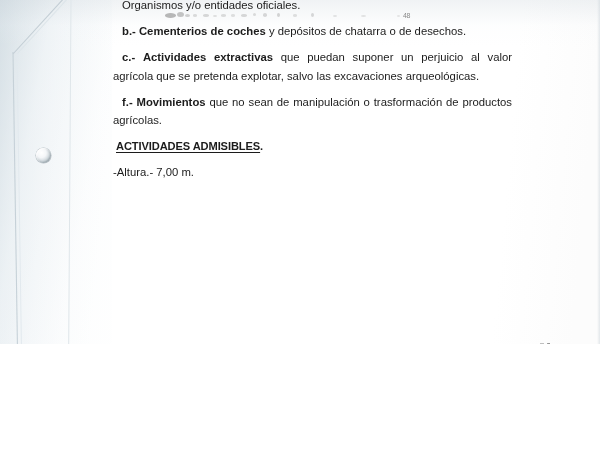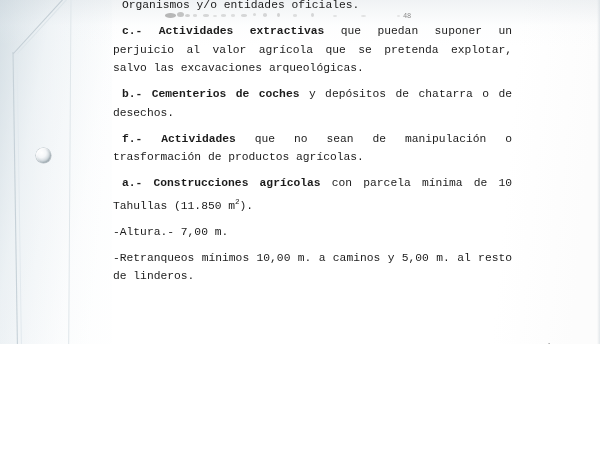--- a/index.html
+++ b/index.html
@@ -8,21 +8,21 @@
     padding: 0;
     background: #ffffff;
   }
 
   #page {
     position: relative;
     width: 600px;
     height: 344px;
     overflow: hidden;
     background: #fdfdfd;
-    font-family: Liberation Mono, monospace;
+    font-family: Liberation Sans, sans-serif;
     color: #1a1a1a;
   }
 
   
   .paper-base {
     position: absolute;
     inset: 0;
     background:
       linear-gradient(95deg,
         #e9eef1 0px,
@@ -226,50 +226,46 @@
   <div class="punch-hole h1"></div>
   <div class="punch-hole h2"></div>
 
   <div class="doc-body">
 
     <p class="indent">
       <span>Organismos y/o entidades oficiales.</span>
     </p>
 
     <p class="indent">
+      <span class="b">b.-</span>
+      <span class="b">Cementerios de coches</span><span> y depósitos de chatarra o de desechos.</span>
+    </p>
+
+    <p class="indent">
       <span class="b">c.-</span>
       <span class="b">Actividades extractivas</span><span> que puedan suponer un perjuicio al valor agrícola que se pretenda explotar, salvo las excavaciones arqueológicas.</span>
     </p>
 
-    <p class="indent">
-      <span class="b">b.-</span>
-      <span class="b">Cementerios de coches</span><span> y depósitos de chatarra o de desechos.</span>
-    </p>
-
 
 
     <p class="indent">
       <span class="b">f.-</span>
-      <span class="b">Actividades</span><span> que no sean de manipulación o trasformación de productos agrícolas.</span>
-    </p>
-
-
-    <p class="indent">
-      <span class="b">a.-</span>
-      <span class="b">Construcciones agrícolas</span><span> con parcela mínima de 10 Tahullas (11.850 m<sup class="unit">2</sup>).</span>
-    </p>
+      <span class="b">Movimientos</span><span> que no sean de manipulación o trasformación de productos agrícolas.</span>
+    </p>
+
+    <p class="heading-underline section-heading">
+      <span class="u">ACTIVIDADES ADMISIBLES</span><span>.</span>
+    </p>
+
 
     <p class="dash-item">
       <span>-Altura.- 7,00 m.</span>
     </p>
 
 
-    <p class="dash-item">
-      <span>-Retranqueos mínimos 10,00 m. a caminos y 5,00 m. al resto de linderos.</span>
-    </p>
 
 
   </div>
 
   <div class="smudge-row" id="smudge-row">
       <span class="blob" style="left: 0px; top: 2px; width: 11px; height: 4.5px; opacity: 0.85;"></span>
       <span class="blob" style="left: 12px; top: 1px; width: 7px; height: 5px; opacity: 0.7;"></span>
       <span class="blob" style="left: 20px; top: 3px; width: 5px; height: 3px; opacity: 0.55;"></span>
       <span class="blob" style="left: 28px; top: 3px; width: 4px; height: 2.5px; opacity: 0.4;"></span>
       <span class="blob" style="left: 38px; top: 3px; width: 6px; height: 2.5px; opacity: 0.45;"></span>

